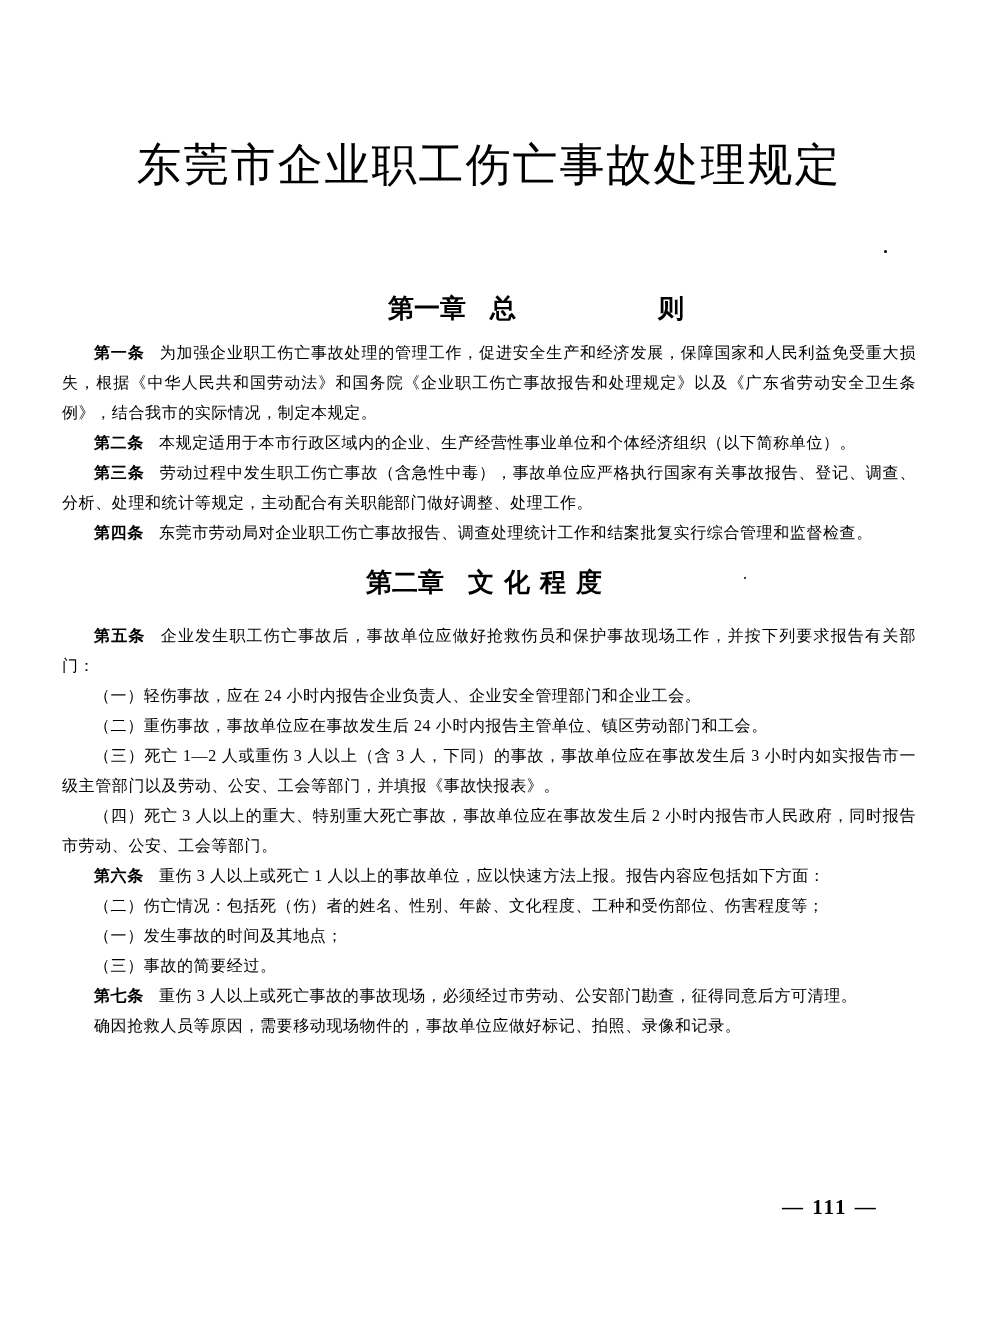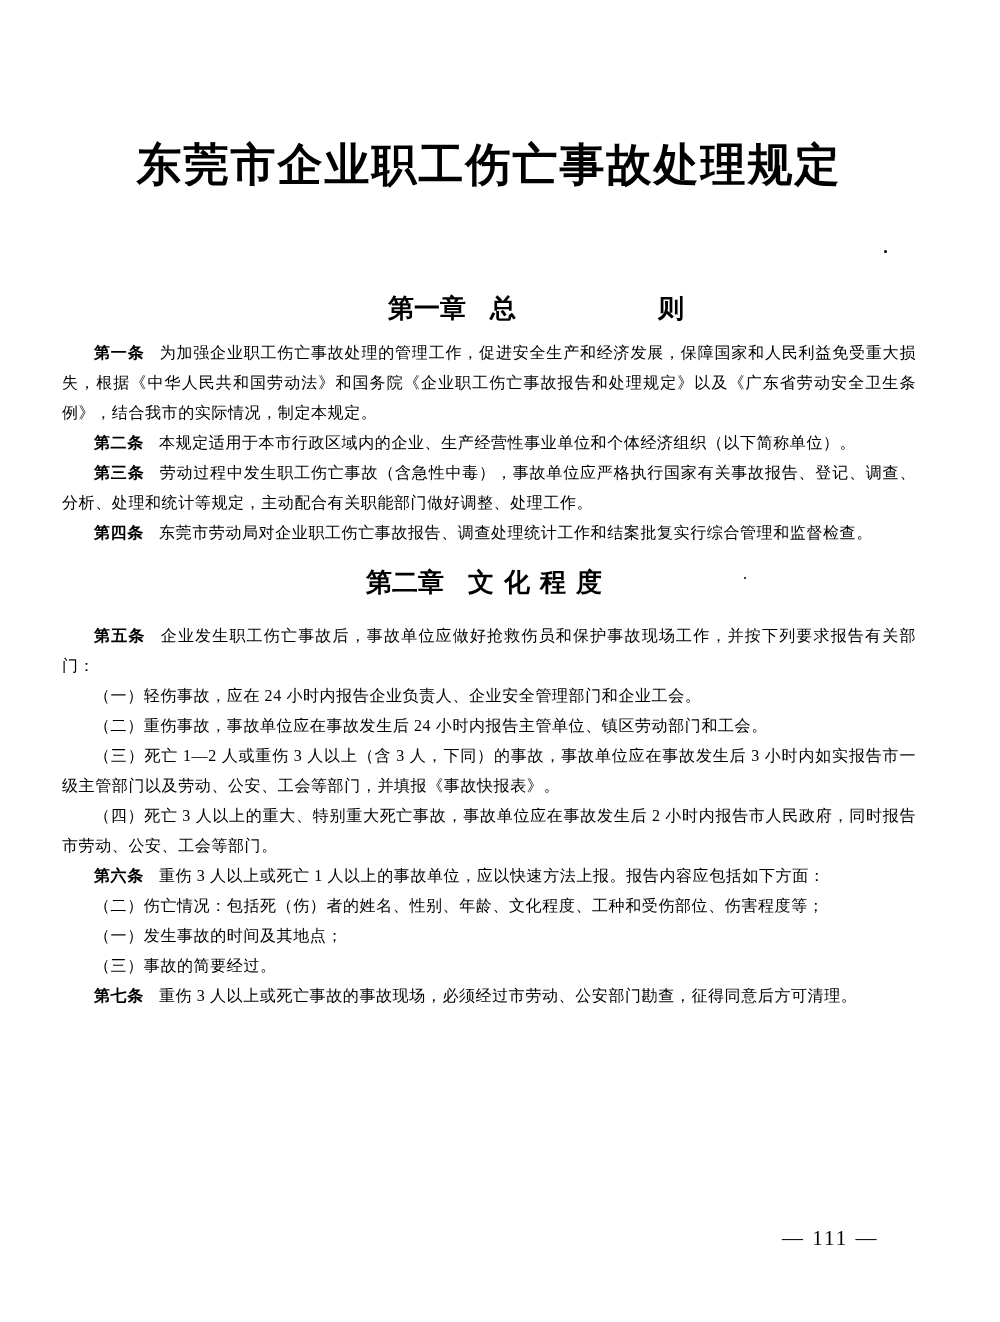--- a/index.html
+++ b/index.html
@@ -16,21 +16,21 @@
     font-family: "Liberation Serif", serif;
     box-sizing: border-box;
     padding: 0 84px 0 62px;
     overflow: hidden;
   }
   .doc-title {
     margin: 139px 0 0 0;
     text-align: center;
     font-size: 45px;
     line-height: 52px;
-    font-weight: 700;
+    font-weight: 400;
     letter-spacing: 2px;
     white-space: nowrap;
   }
   h2.chapter {
     margin: 0;
     text-align: center;
     font-size: 26px;
     line-height: 36px;
     font-weight: 700;
     white-space: nowrap;
@@ -61,24 +61,25 @@
   }
   .lbl {
     font-weight: 700;
   }
   .lbl:not(:empty) {
     margin-right: 0.95em;
   }
   .page-number {
     position: absolute;
     left: 782px;
-    top: 1226px;
+    top: 1195px;
     font-size: 21px;
     letter-spacing: 2px;
     white-space: nowrap;
+    font-weight: bold;
   }
   .speck {
     position: absolute;
     width: 3px;
     height: 3px;
     background: #000;
     border-radius: 50%;
   }
   .speck.s1 { left: 884px; top: 250px; }
   .speck.s2 { left: 744px; top: 577px; width: 2px; height: 2px; }
@@ -137,20 +138,23 @@
     </p>
     <p>
       <span class="lbl"></span><span>（一）发生事故的时间及其地点；</span>
     </p>
     <p>
       <span class="lbl"></span><span>（三）事故的简要经过。</span>
     </p>
     <p>
       <span class="lbl">第七条</span><span>重伤 3 人以上或死亡事故的事故现场，必须经过市劳动、公安部门勘查，征得同意后方可清理。</span>
     </p>
+    <p>
+      <span class="lbl"></span><span>确因抢救人员等原因，需要移动现场物件的，事故单位应做好标记、拍照、录像和记录。</span>
+    </p>
   </div>
 
   <div class="page-number">— 111 —</div>
 
   <div class="speck s1"></div>
   <div class="speck s2"></div>
 
 </div>
 
 </body></html>

